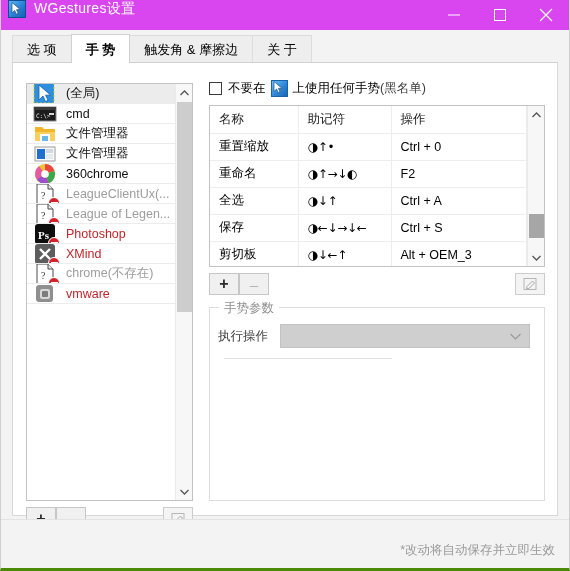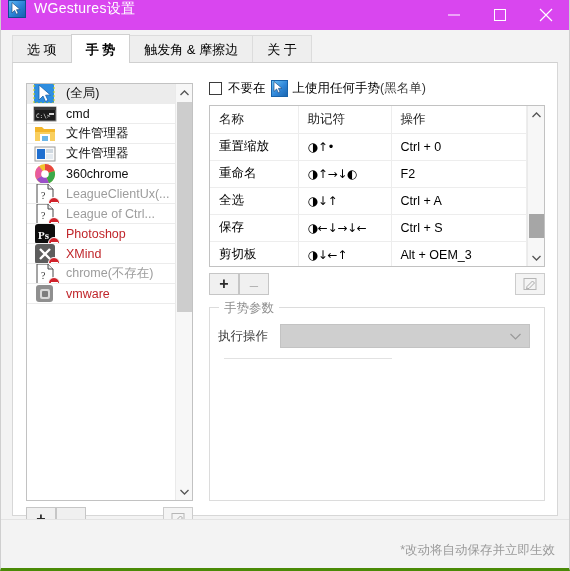--- a/index.html
+++ b/index.html
@@ -371,21 +371,21 @@
 
         <div class="app-item">
           <div class="app-icon-box">
             <svg width="26" height="26" viewBox="0 0 26 26">
               <path d="M5 3 L16 3 L21 8 L21 23 L5 23 Z" fill="#ffffff" stroke="#4a4a4a"></path>
               <path d="M16 3 L16 8 L21 8" fill="#e7e7e7" stroke="#4a4a4a"></path>
               <text x="9" y="18" font-size="10" fill="#333" font-family="serif">?</text>
             </svg>
             <div class="badge-x"></div>
           </div>
-          <span class="app-label missing">League of Ctrl...</span>
+          <span class="app-label missing">League of Legen...</span>
         </div>
 
         <div class="app-item">
           <div class="app-icon-box">
             <svg width="26" height="26" viewBox="0 0 26 26">
               <rect x="3" y="3" width="20" height="20" rx="3" fill="#0d0d0d"></rect>
               <text x="6" y="18" font-size="11" fill="#ffffff" font-family="serif" font-weight="bold">Ps</text>
             </svg>
             <div class="badge-x"></div>
           </div>

